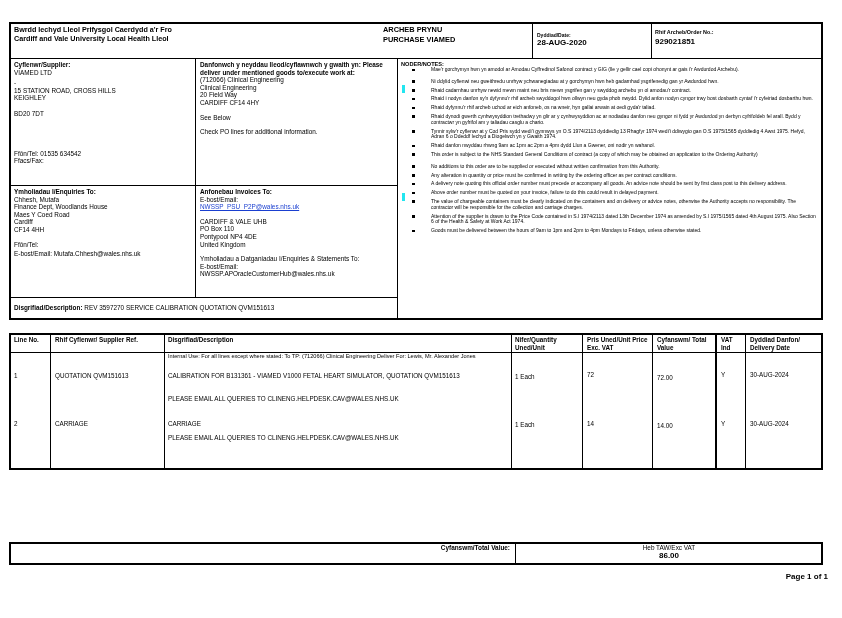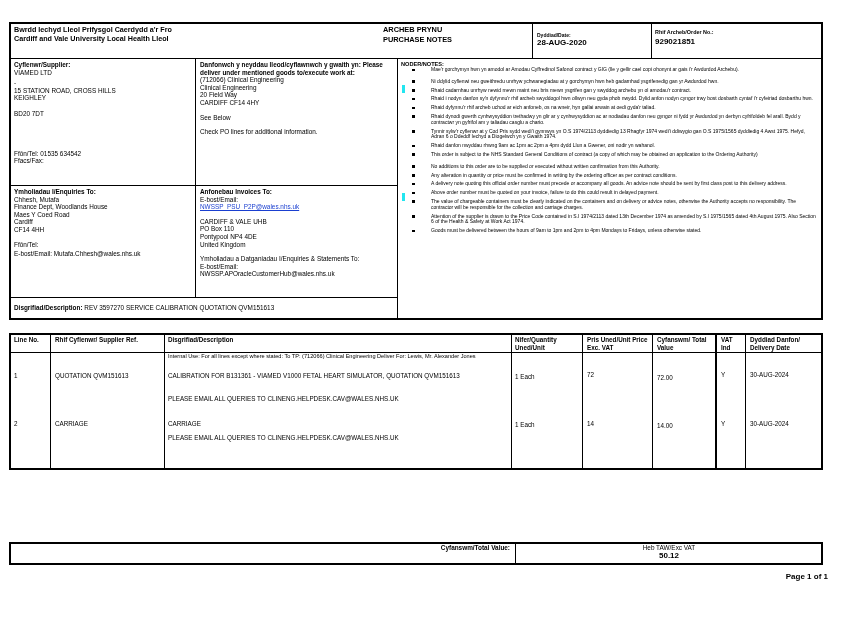--- a/index.html
+++ b/index.html
@@ -39,21 +39,21 @@
   <div class="line" style="left:10px;top:297px;width:388px;height:1px;"></div>
 </div>
 
 <div class="abs b t7" style="left:14px;top:25px;font-size:7.2px;line-height:9px;">
   <div>Bwrdd Iechyd Lleol Prifysgol Caerdydd a'r Fro</div>
   <div>Cardiff and Vale University Local Health Lleol</div>
 </div>
 
 <div class="abs b" style="left:371px;top:25px;font-size:7.4px;line-height:10px;margin-left:12px;">
   <div>ARCHEB PRYNU</div>
-  <div>PURCHASE NOTES</div>
+  <div>PURCHASE VIAMED</div>
 </div>
 
 <div class="abs" style="left:537px;top:32px;">
   <div class="t5 b">Dyddiad/Date:</div>
   <div class="b" style="font-size:8px;line-height:9px;">28-AUG-2020</div>
 </div>
 
 <div class="abs" style="left:655px;top:29px;">
   <div class="t5 b" style="font-size:5.4px;">Rhif Archeb/Order No.:</div>
   <div class="b" style="font-size:8px;line-height:14px;">929021851</div>
@@ -186,16 +186,16 @@
 <div>
   <div class="line" style="left:9px;top:542px;width:814px;height:2px;"></div>
   <div class="line" style="left:9px;top:542px;width:2px;height:23px;"></div>
   <div class="line" style="left:821px;top:542px;width:2px;height:23px;"></div>
   <div class="line" style="left:9px;top:563px;width:814px;height:2px;"></div>
   <div class="line" style="left:515px;top:543px;width:1px;height:21px;"></div>
 </div>
 <div class="abs b" style="left:300px;top:544px;width:210px;text-align:right;font-size:6.4px;line-height:8px;">Cyfanswm/Total Value:</div>
 <div class="abs" style="left:516px;top:544px;width:306px;text-align:center;">
   <div style="font-size:6.4px;line-height:7px;">Heb TAW/Exc VAT</div>
-  <div class="b" style="font-size:8px;line-height:10px;">50.12</div>
+  <div class="b" style="font-size:8px;line-height:10px;">86.00</div>
 </div>
 
 <div class="abs b" style="right:14px;top:572px;font-size:8px;">Page 1 of 1</div>
 
 </body></html>

